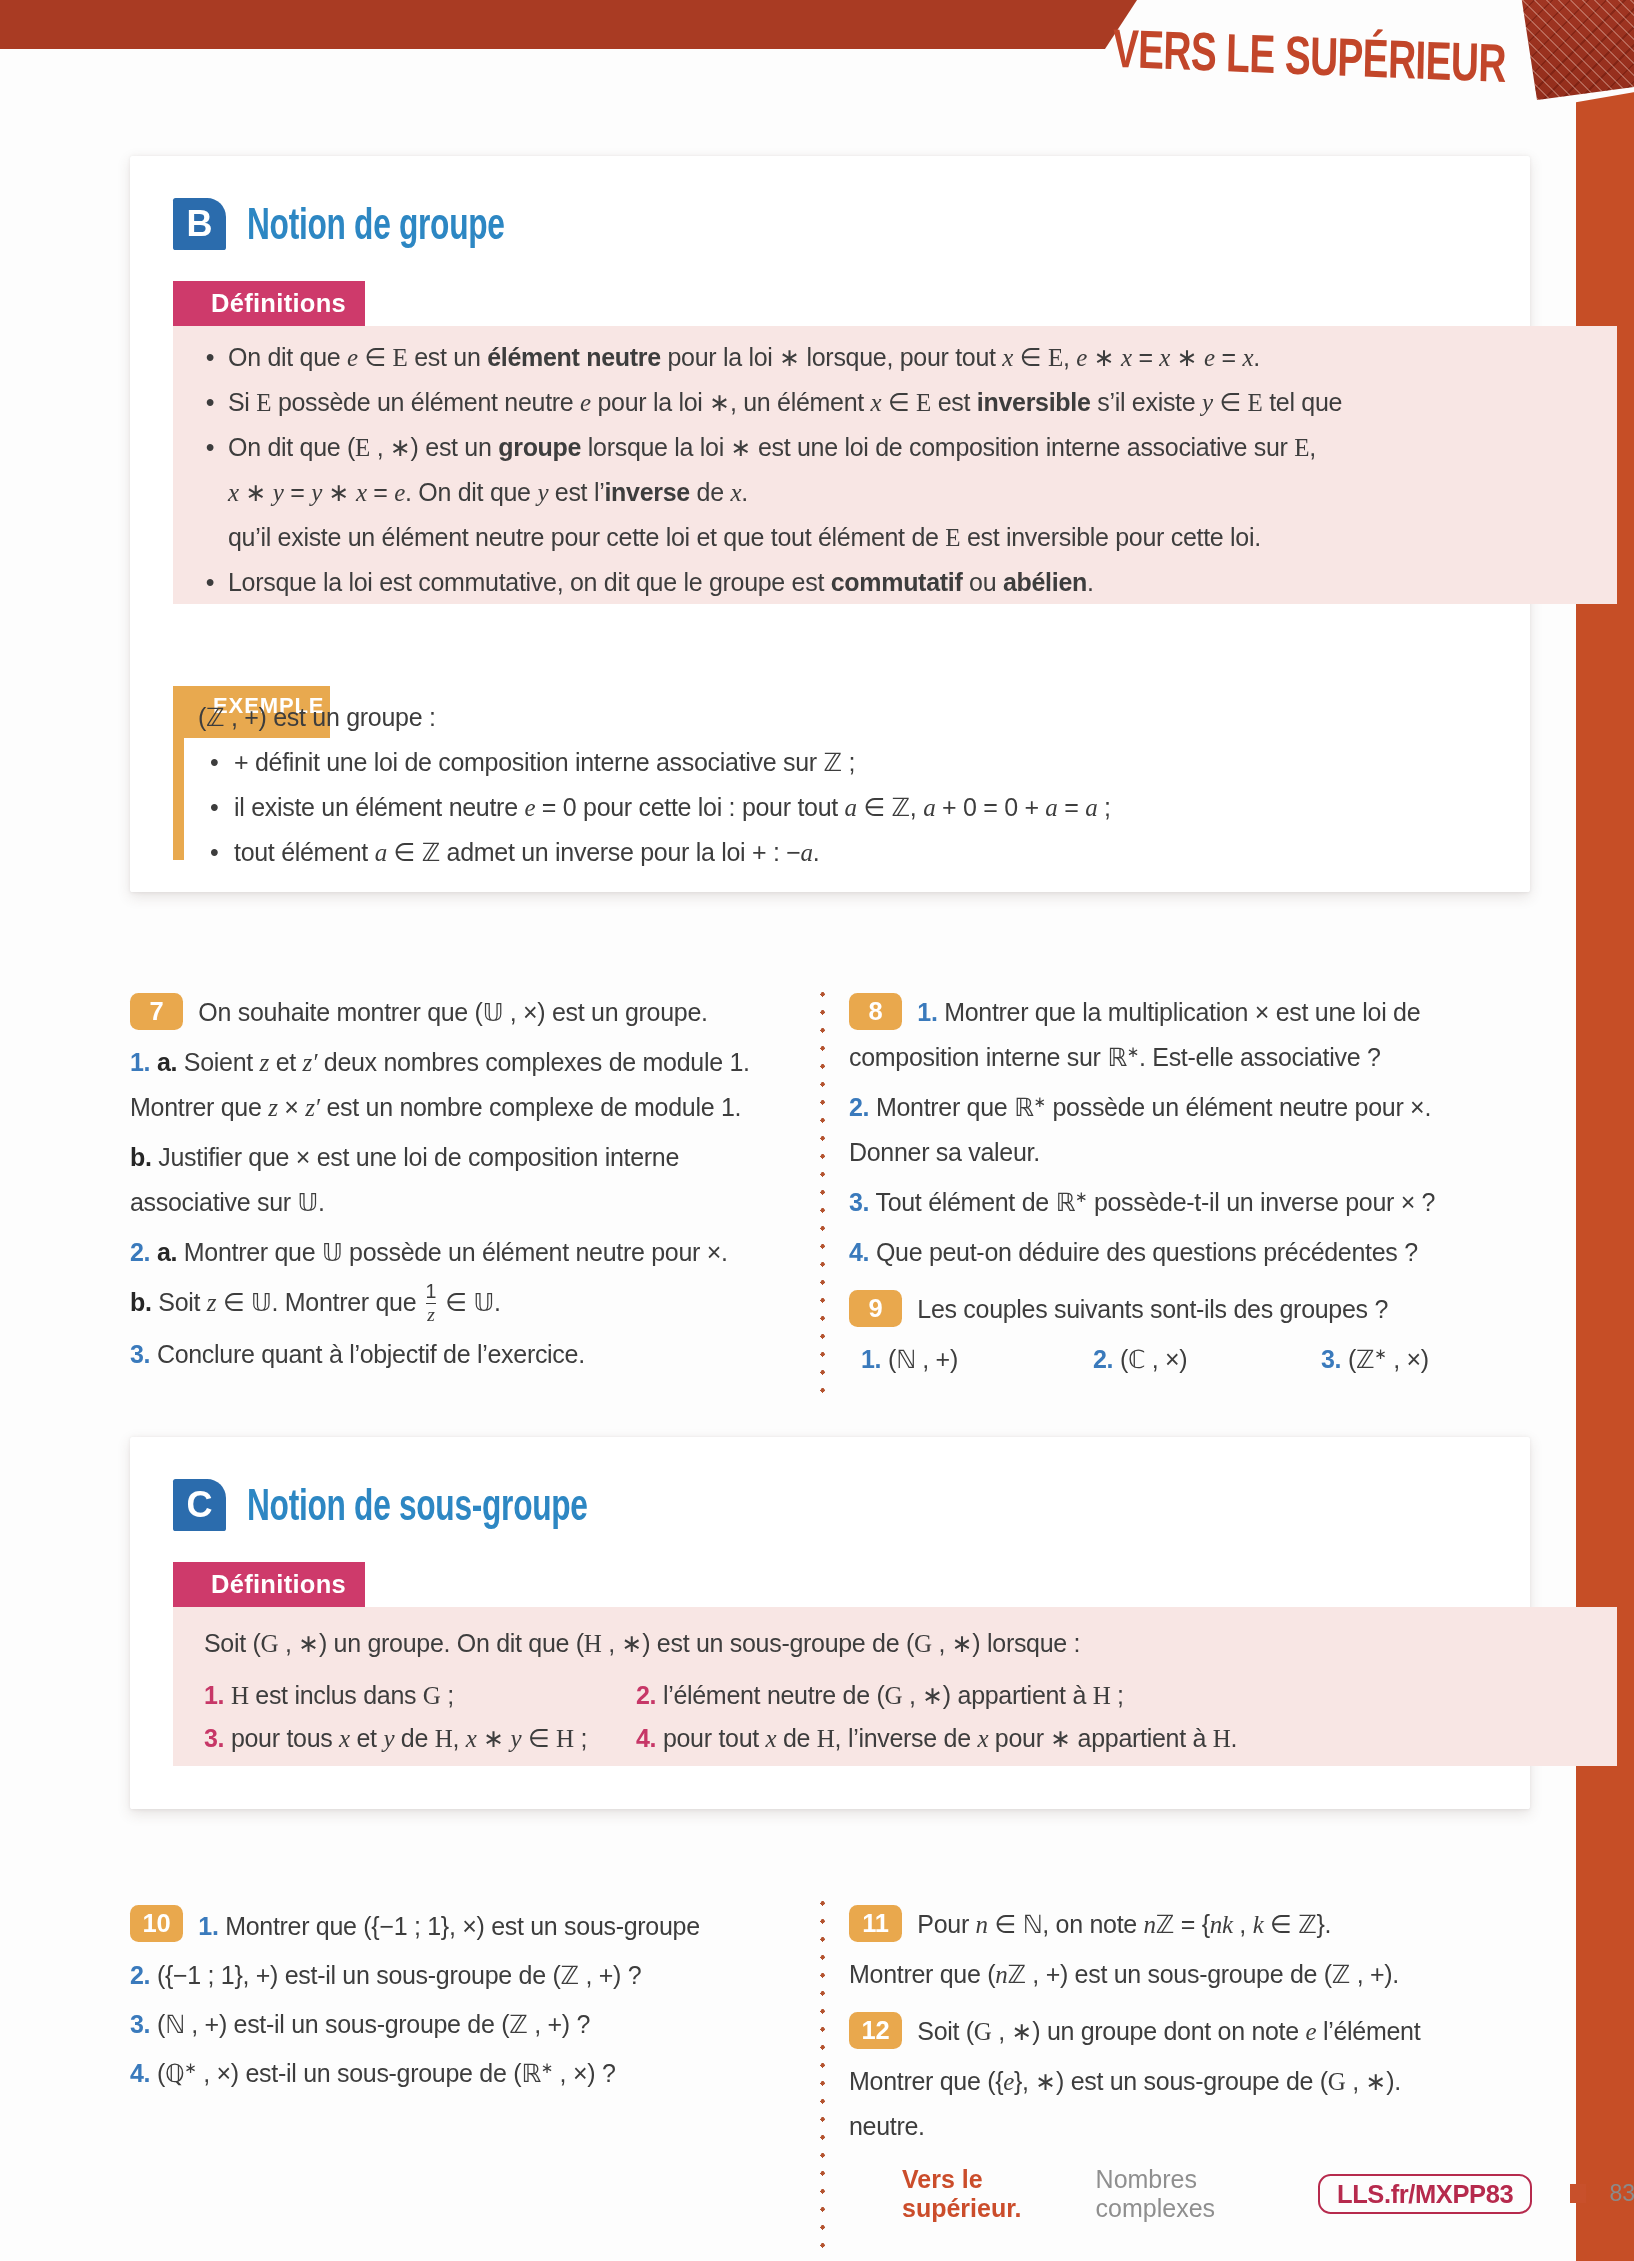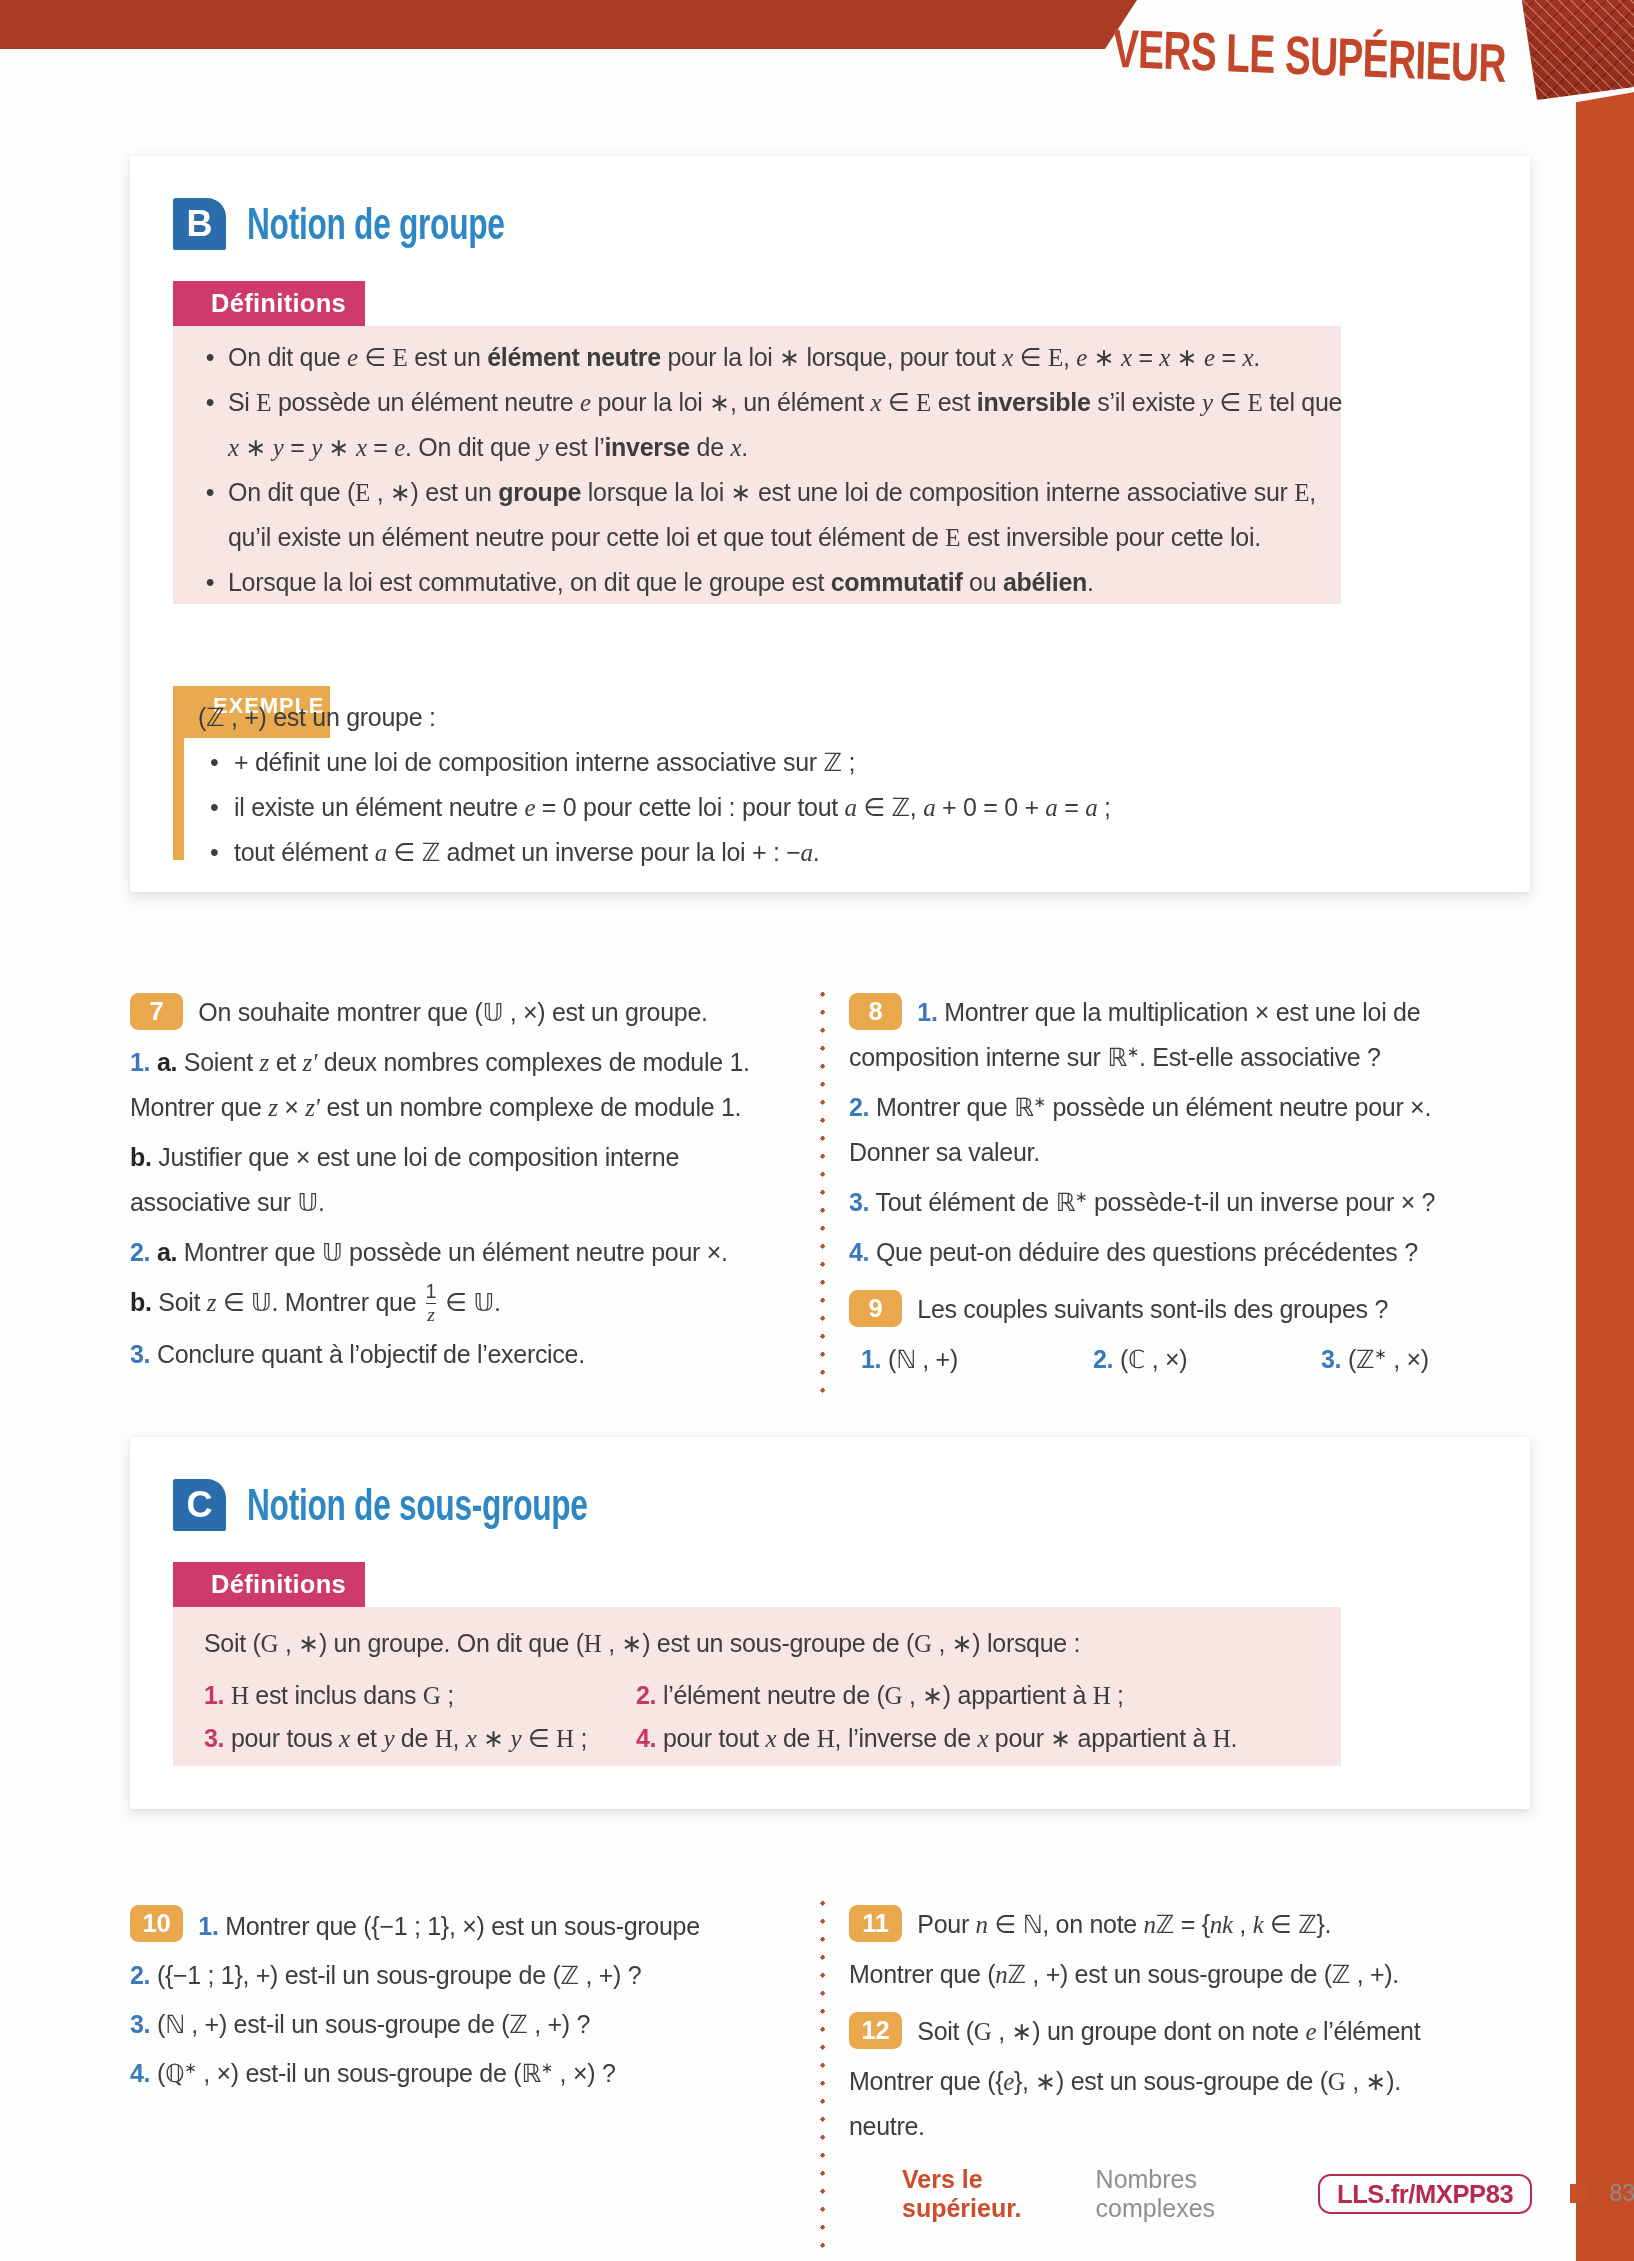--- a/index.html
+++ b/index.html
@@ -30,21 +30,21 @@
 
   .sec-badge{position:absolute;left:43px;top:42px;width:53px;height:52px;
         background:#2b6cad;border-radius:2.6px 19px 2.6px 2.6px;color:#fff;
         font-size:36px;font-weight:bold;display:flex;align-items:center;justify-content:center;}
   .sec-title{position:absolute;left:117px;top:42px;height:52px;line-height:52px;white-space:nowrap;
         font-size:44px;font-weight:bold;color:#2d87c3;letter-spacing:-0.4px;
         transform:scaleX(.72);transform-origin:0 50%;}
   .def-label{position:absolute;left:43px;top:125px;width:192px;height:45px;box-sizing:border-box;
         background:#ce3a6b;color:#fff;font-weight:bold;font-size:25.5px;line-height:45px;
         padding-left:38px;letter-spacing:0.3px;}
-  .pink-box{position:absolute;left:43px;top:170px;width:1168px;background:#f8e6e4;box-sizing:border-box;}
+  .pink-box{position:absolute;left:43px;top:170px;width:1444px;background:#f8e6e4;box-sizing:border-box;}
   #pink-b{height:278px;padding:8.5px 34px 0 31px;}
   #pink-c{height:159px;padding:13.6px 34px 0 31px;}
 
   .ln{line-height:45px;font-size:25px;letter-spacing:-0.3px;white-space:nowrap;}
   .bl{position:relative;padding-left:24px;}
   .bl.dot::before{content:"•";position:absolute;left:1.7px;color:#3d3d3d;}
 
   
   .ex-tab{position:absolute;left:43px;top:493px;width:157px;height:52px;box-sizing:border-box;
         background:#e8a94f;color:#fff;font-weight:bold;font-size:22px;line-height:39px;
@@ -114,22 +114,22 @@
   <div class="side-bar"></div>
 
   <div class="card" id="card-b">
     <div class="sec-badge">B</div>
     <div class="sec-title">Notion de groupe</div>
     <div class="def-label">Définitions</div>
 
     <div class="pink-box" id="pink-b">
       <div class="ln bl dot">On dit que <span class="v">e</span> ∈ <span class="rm">E</span> est un <b>élément neutre</b> pour la loi ∗ lorsque, pour tout <span class="v">x</span> ∈ <span class="rm">E</span>, <span class="v">e</span> ∗ <span class="v">x</span> = <span class="v">x</span> ∗ <span class="v">e</span> = <span class="v">x</span>.</div>
       <div class="ln bl dot">Si <span class="rm">E</span> possède un élément neutre <span class="v">e</span> pour la loi ∗, un élément <span class="v">x</span> ∈ <span class="rm">E</span> est <b>inversible</b> s’il existe <span class="v">y</span> ∈ <span class="rm">E</span> tel que</div>
+      <div class="ln bl dot">On dit que (<span class="rm">E</span> , ∗) est un <b>groupe</b> lorsque la loi ∗ est une loi de composition interne associative sur <span class="rm">E</span>,</div>
       <div class="ln bl"><span class="v">x</span> ∗ <span class="v">y</span> = <span class="v">y</span> ∗ <span class="v">x</span> = <span class="v">e</span>. On dit que <span class="v">y</span> est l’<b>inverse</b> de <span class="v">x</span>.</div>
-      <div class="ln bl dot">On dit que (<span class="rm">E</span> , ∗) est un <b>groupe</b> lorsque la loi ∗ est une loi de composition interne associative sur <span class="rm">E</span>,</div>
       <div class="ln bl">qu’il existe un élément neutre pour cette loi et que tout élément de <span class="rm">E</span> est inversible pour cette loi.</div>
       <div class="ln bl dot">Lorsque la loi est commutative, on dit que le groupe est <b>commutatif</b> ou <b>abélien</b>.</div>
     </div>
 
     <div class="ex-tab">EXEMPLE</div>
     <div class="ex-bar"></div>
     <div class="ex-content">
       <div class="ln">(<span class="bb">ℤ</span> , +) est un groupe :</div>
       <div class="ln bl dot">+ définit une loi de composition interne associative sur <span class="bb">ℤ</span> ;</div>
       <div class="ln bl dot">il existe un élément neutre <span class="v">e</span> = 0 pour cette loi : pour tout <span class="v">a</span> ∈ <span class="bb">ℤ</span>, <span class="v">a</span> + 0 = 0 + <span class="v">a</span> = <span class="v">a</span> ;</div>

